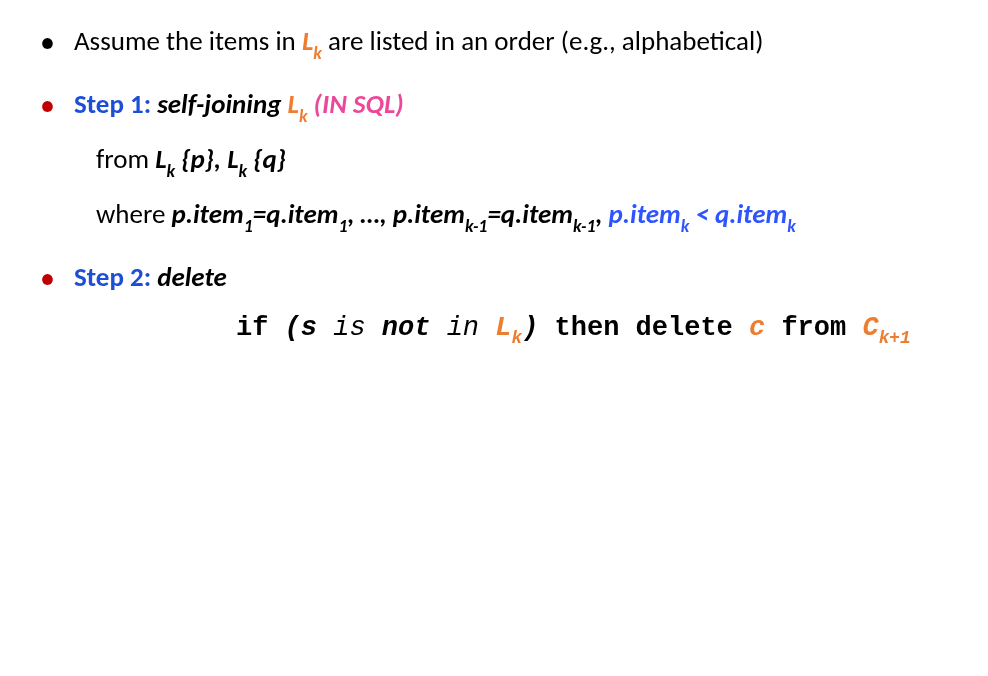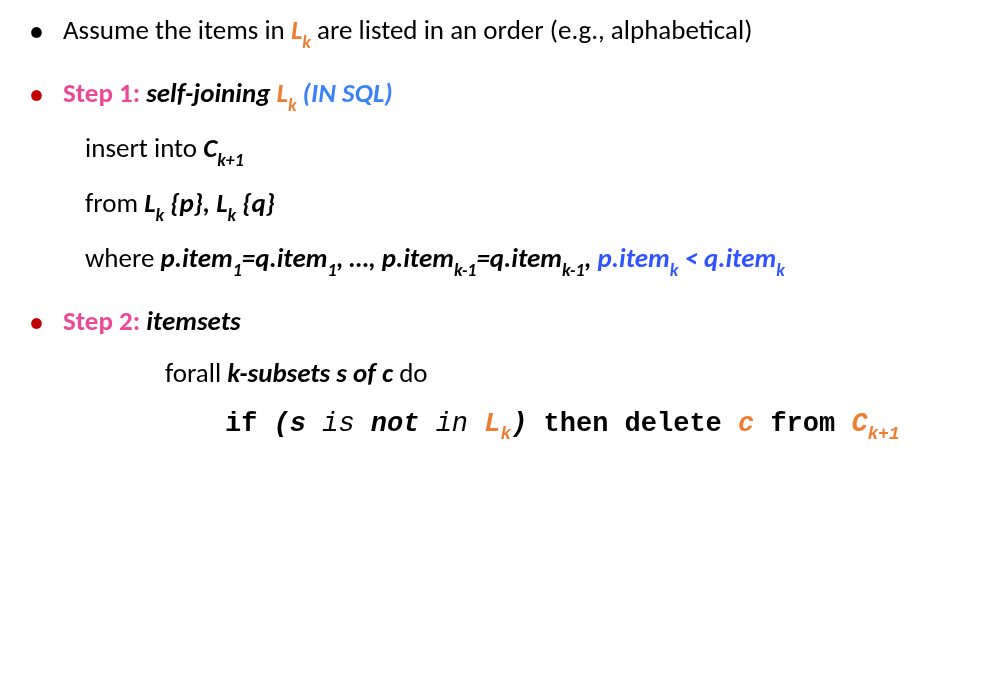--- a/index.html
+++ b/index.html
@@ -12,21 +12,21 @@
     color: #000000;
   }
   .slide {
     box-sizing: border-box;
     padding: 8px 22px 18px 22px;
     font-size: 27px;
     line-height: 1.55;
   }
   ul.top {
     list-style: none;
-    margin: 1px;
+    margin: 12px;
     padding: 0;
   }
   ul.top > li {
     position: relative;
     padding-left: 40px;
     margin-bottom: 18px;
   }
   ul.top > li::before {
     content: "•";
     position: absolute;
@@ -38,63 +38,57 @@
   ul.top > li.black-bullet::before { color: #000000; }
   ul.top > li.red-bullet::before   { color: #c00000; }
   .sub { padding-left: 22px; margin-top: 10px; }
   .sub .line { margin-top: 10px; }
   .sub2 { padding-left: 80px; margin-top: 10px; }
   .sub3 { padding-left: 140px; margin-top: 10px; font-family: Liberation Mono, monospace; }
 
   .b   { font-weight: bold; }
   .i   { font-style: italic; }
   .bi  { font-weight: bold; font-style: italic; }
-  .red    { color: #ec4899; }
-  .green  { color: #3b82f6; }
+  .red    { color: #1d4ed8; }
+  .green  { color: #ec4899; }
   .orange { color: #ed7d31; }
   .blue   { color: #2e54ff; }
   .sub-s  { font-size: 0.66em; vertical-align: sub; position: relative; top: 0.12em; }
 </style>
 </head>
 <body>
 
 <div class="slide">
 <ul class="top">
 
   <li class="black-bullet">
     <span>Assume the items in </span><span class="bi orange">L</span><span class="bi orange sub-s">k</span><span> are listed in an order (e.g., alphabetical)</span>
   </li>
 
   <li class="red-bullet">
     <span class="b red">Step 1: </span><span class="bi">self-joining </span><span class="bi orange">L</span><span class="bi orange sub-s">k</span><span class="bi green"> (IN SQL)</span>
 
     <div class="sub">
 
-      <div class="line">
-        <span>insert into </span><span class="bi">C</span><span class="bi sub-s">k+1</span>
-      </div>
 
 
       <div class="line">
         <span>from </span><span class="bi">L</span><span class="bi sub-s">k</span><span class="bi"> {p}</span><span class="bi">, </span><span class="bi">L</span><span class="bi sub-s">k</span><span class="bi"> </span><span class="bi">{q}</span>
       </div>
 
       <div class="line">
         <span>where </span><span class="bi">p.item</span><span class="bi sub-s">1</span><span class="bi">=</span><span class="bi">q.item</span><span class="bi sub-s">1</span><span class="bi">, </span><span class="bi">…, </span><span class="bi">p.item</span><span class="bi sub-s">k-1</span><span class="bi">=</span><span class="bi">q.item</span><span class="bi sub-s">k-1</span><span class="bi">, </span><span class="bi blue">p.item</span><span class="bi blue sub-s">k</span><span class="bi blue"> &lt; </span><span class="bi blue">q.item</span><span class="bi blue sub-s">k</span>
       </div>
     </div>
   </li>
 
   <li class="red-bullet">
-    <span class="b red">Step 2: </span><span class="bi">itemsets</span>
+    <span class="b red">Step 2: </span><span class="bi">delete</span>
 
     <div class="sub">
-      <div class="line sub2">
-        <span>forall </span><span class="bi">k-subsets s of c</span><span> do</span>
-      </div>
       <div class="line sub3">
         <span class="b">if </span><span class="bi">(s</span><span class="i"> is </span><span class="bi">not</span><span class="i"> in </span><span class="bi orange">L</span><span class="bi orange sub-s">k</span><span class="bi">)</span><span class="b"> then delete </span><span class="bi orange">c</span><span class="b"> from </span><span class="bi orange">C</span><span class="bi orange sub-s">k+1</span>
       </div>
     </div>
   </li>
 
 </ul>
 </div>
 
 </body></html>

